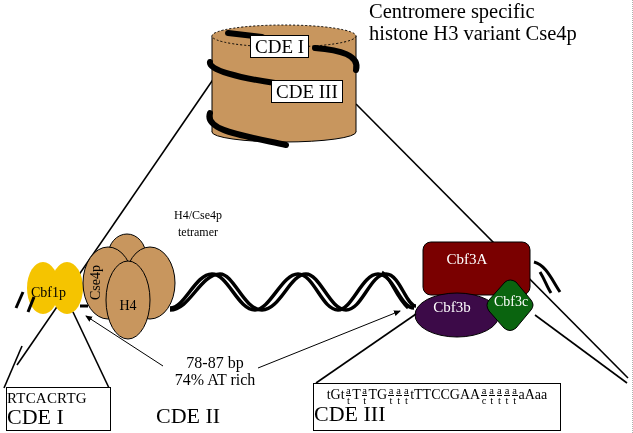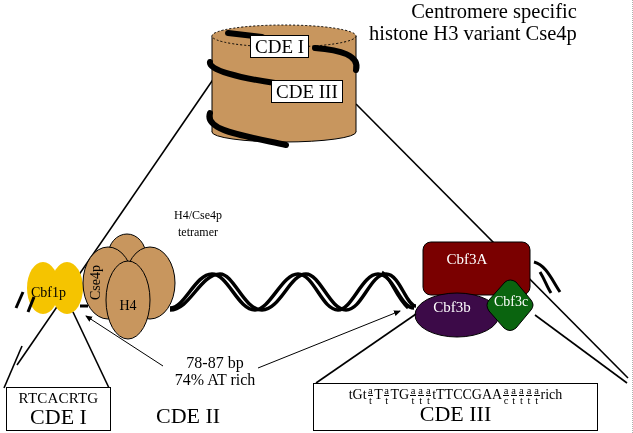--- a/index.html
+++ b/index.html
@@ -1,25 +1,25 @@
 <!DOCTYPE html>
 <html><head>
   <meta charset="utf-8">
   <style>
     html, body { margin: 0; padding: 0; background: #ffffff; }
     body { width: 633px; height: 433px; overflow: hidden; position: relative; font-family: "Liberation Serif", "DejaVu Serif", serif; color: #000; }
     #stage { position: absolute; left: 0; top: 0; width: 633px; height: 433px; }
     .dotted-edge { position: absolute; right: 0; top: 0; width: 1px; height: 433px; border-right: 1px dotted #b0b0b0; }
-    .caption { position: absolute; left: 369px; top: 0px; font-size: 20.5px; line-height: 22px; white-space: nowrap; text-align: right; }
+    .caption { position: absolute; left: 369px; top: 0px; font-size: 20.5px; line-height: 22px; white-space: nowrap; }
     .caption div { height: 22px; }
-    .seq-box { position: absolute; background: #fff; border: 1.5px solid #000; box-sizing: border-box; text-align: center; }
+    .seq-box { position: absolute; background: #fff; border: 1.5px solid #000; box-sizing: border-box; }
     #cde1-box { left: 6px; top: 387px; width: 105px; height: 44px; }
     #cde1-box .seq { font-size: 15px; line-height: 16px; margin-top: 2px; letter-spacing: 0.2px; }
     #cde1-box .lab { font-size: 22px; line-height: 22px; }
-    #cde3-box { left: 313px; top: 383px; width: 285px; height: 48px; }
+    #cde3-box { left: 313px; top: 383px; width: 248px; height: 48px; }
     #cde3-box .seq { font-size: 14px; line-height: 20px; margin-top: 1px; white-space: nowrap; display: flex; justify-content: center; align-items: center; }
     #cde3-box .lab { font-size: 22px; line-height: 22px; margin-top: -2px; }
     .frac { display: inline-flex; flex-direction: column; align-items: center; font-size: 10.5px; line-height: 9px; margin: 0 1px; vertical-align: middle; }
     .frac .num { border-bottom: 1px solid #000; padding: 0 0.5px; }
     .cde2-label { position: absolute; left: 156px; top: 403px; font-size: 22px; }
     .cde2-info { position: absolute; left: 160px; top: 354px; font-size: 16px; line-height: 17px; text-align: center; width: 110px; }
     .tetramer-label { position: absolute; left: 158px; top: 207px; font-size: 12px; line-height: 17px; text-align: center; width: 80px; }
   </style>
 </head>
 <body>
@@ -160,19 +160,19 @@
           <span>t</span>
         </span>
         <span class="frac">
           <span class="num">a</span>
           <span>t</span>
         </span>
         <span class="frac">
           <span class="num">a</span>
           <span>t</span>
         </span>
-        <span>rich</span>
+        <span>aAaa</span>
       </div>
     <div class="lab">CDE III</div>
   </div>
 
   <div class="dotted-edge"></div>
 </div>
 
 </body></html>

